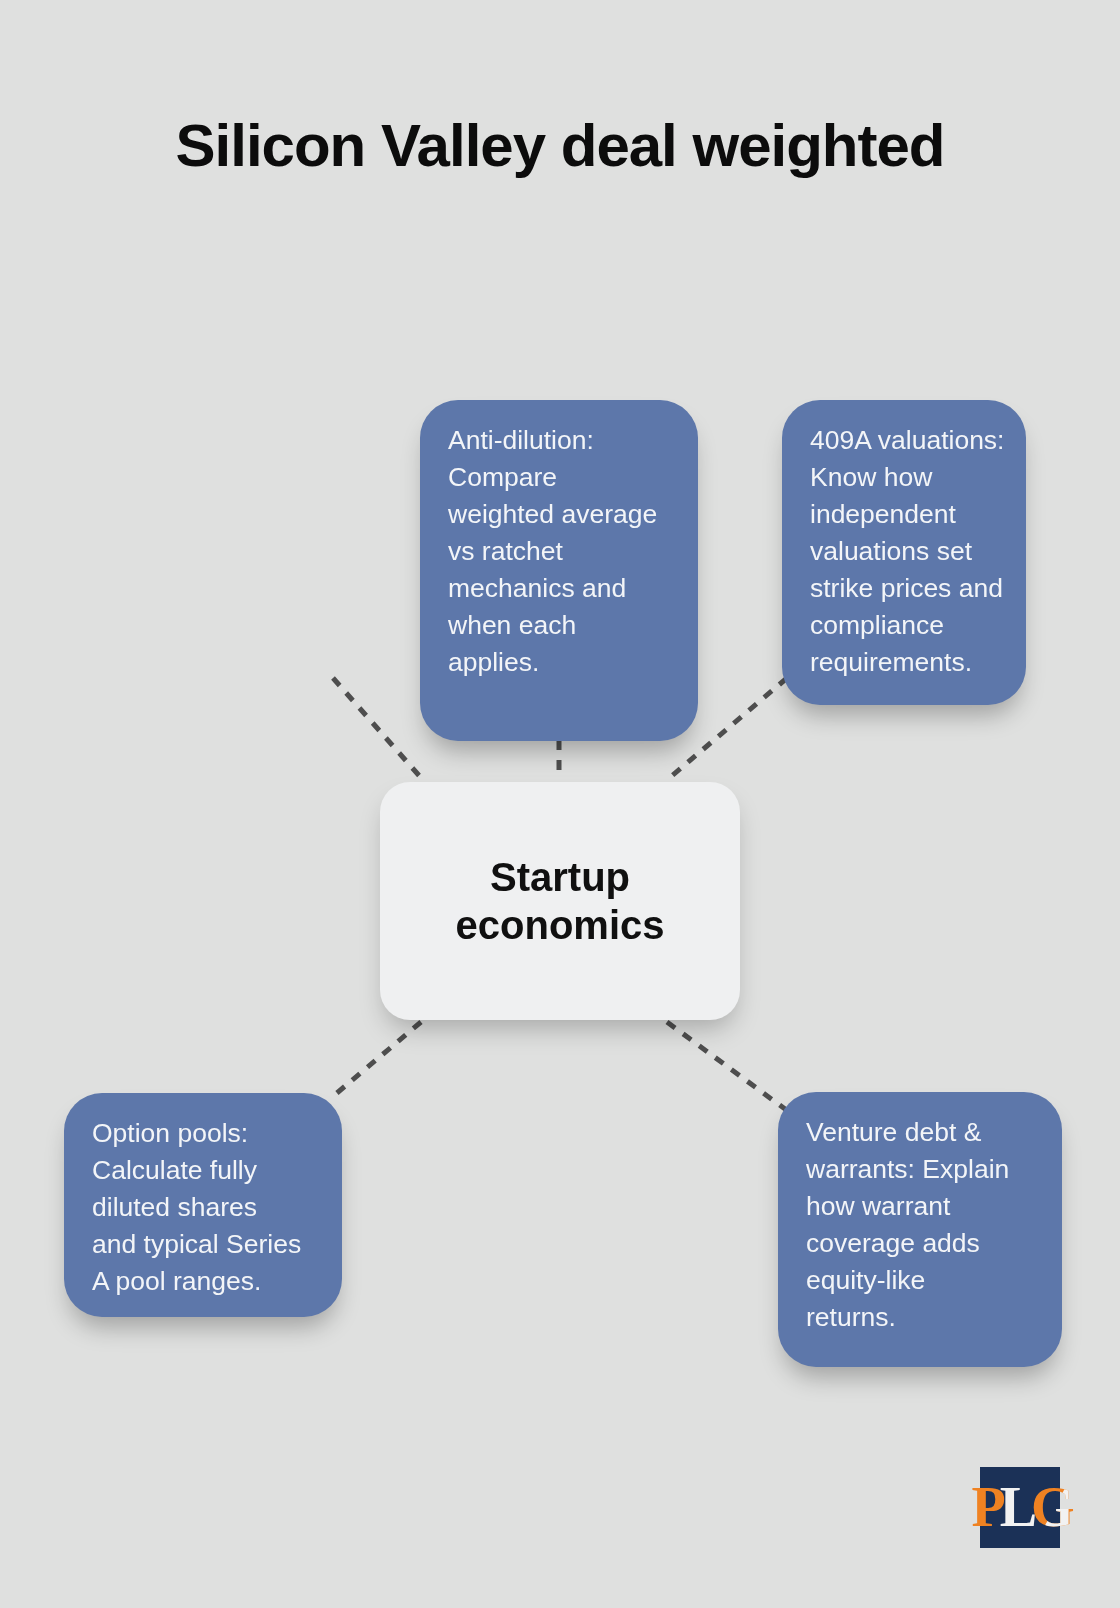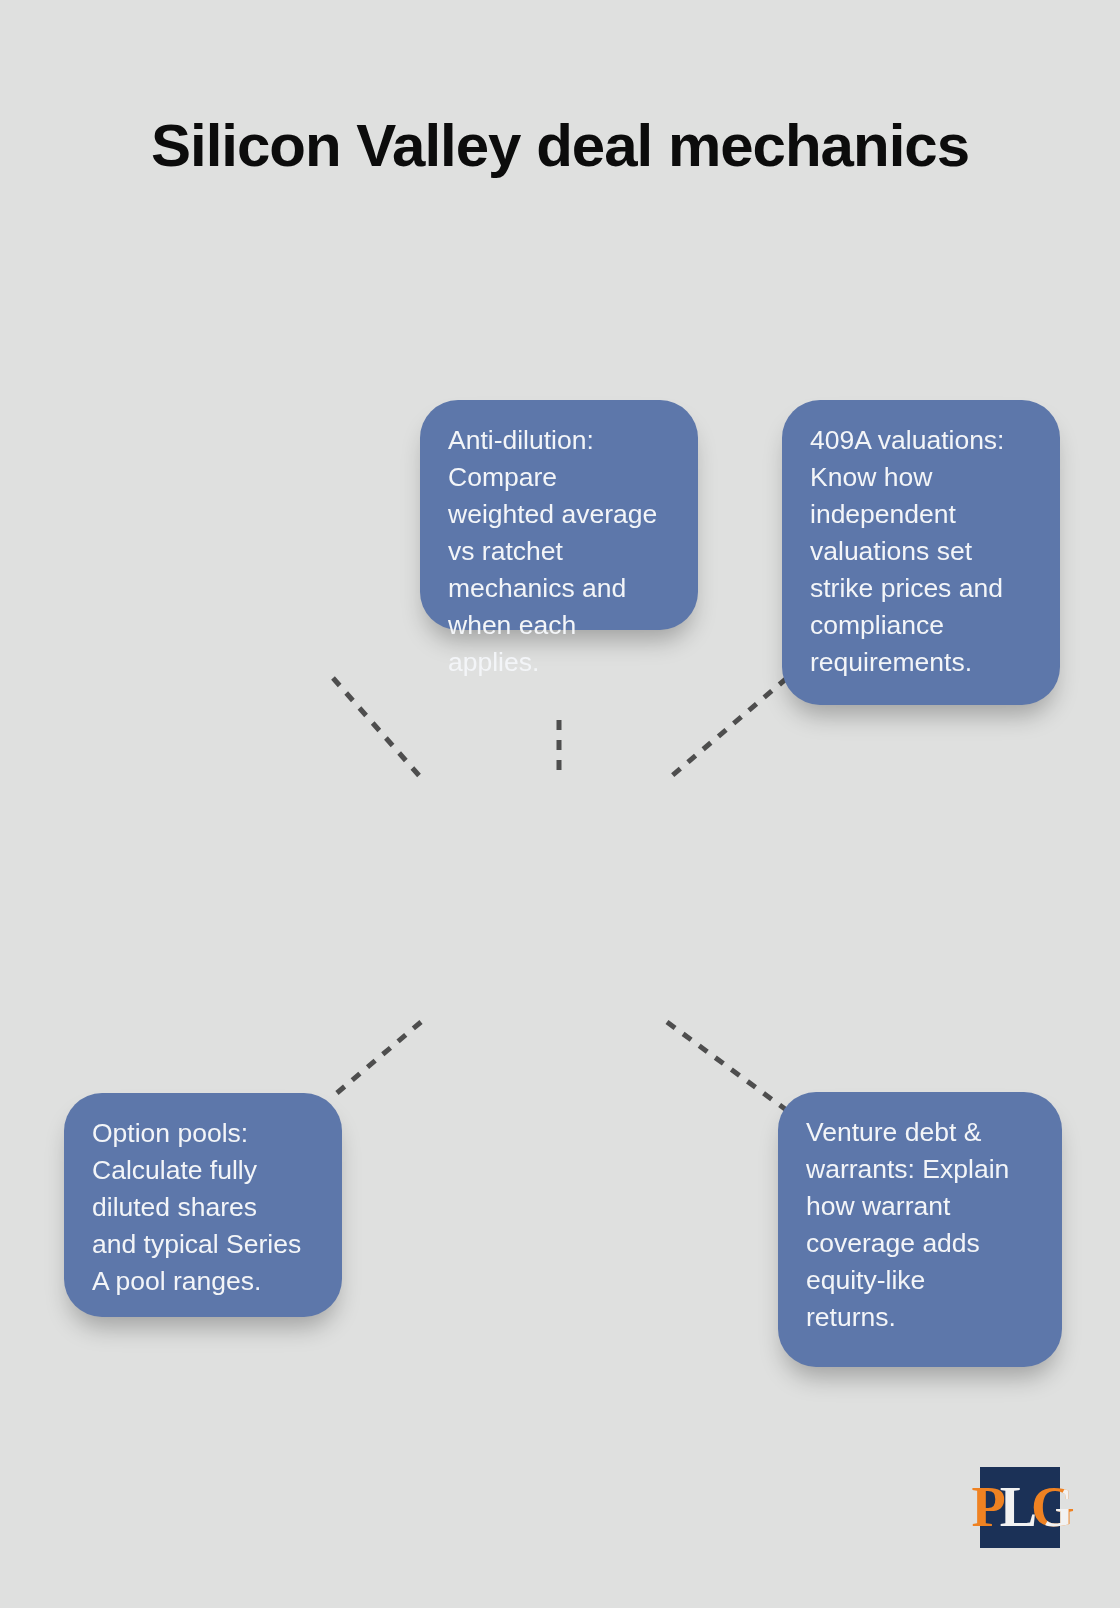--- a/index.html
+++ b/index.html
@@ -73,22 +73,22 @@
     color: #101010;
     font-weight: 700;
     font-size: 40px;
     line-height: 48px;
     text-align: center;
     white-space: pre-line;
   }
 
   
   .node-1 { left: 59px;  top: 400px; width: 281px; height: 305px; }
-  .node-2 { left: 420px; top: 400px; width: 278px; height: 230px; }
-  .node-3 { left: 782px; top: 400px; width: 278px; height: 305px; }
+  .node-2 { left: 420px; top: 400px; width: 278px; height: 341px; }
+  .node-3 { left: 782px; top: 400px; width: 244px; height: 305px; }
   .node-4 { left: 64px;  top: 1093px; width: 278px; height: 224px; }
   .node-5 { left: 778px; top: 1092px; width: 284px; height: 275px; }
 
   
   .logo {
     position: absolute;
     left: 980px;
     top: 1467px;
     width: 80px;
     height: 81px;
@@ -111,21 +111,21 @@
     color: #f2f2f2;
     clip-path: polygon(100% 18%, 100% 100%, 5% 100%);
   }
 </style>
 </head>
 <body>
 
 <div class="canvas">
 
   <div class="title">
-    <div>Silicon Valley deal mechanics</div>
+    <div>Silicon Valley deal weighted</div>
   </div>
 
   <svg class="connectors" viewBox="0 0 1120 1608" xmlns="http://www.w3.org/2000/svg">
     <line x1="333" y1="678" x2="423" y2="780"></line>
     <line x1="559" y1="720" x2="559" y2="780"></line>
     <line x1="787" y1="678" x2="667" y2="780"></line>
     <line x1="421" y1="1022" x2="331" y2="1098"></line>
     <line x1="667" y1="1022" x2="789" y2="1112"></line>
   </svg>
 
@@ -143,20 +143,24 @@
   <div class="node node-3">
     <div class="node-text">409A valuations:
 Know how
 independent
 valuations set
 strike prices and
 compliance
 requirements.</div>
   </div>
 
+  <div class="center-node">
+    <div class="center-label">Startup
+economics</div>
+  </div>
 
   <div class="node node-5">
     <div class="node-text">Venture debt &amp;
 warrants: Explain
 how warrant
 coverage adds
 equity-like
 returns.</div>
   </div>
 

